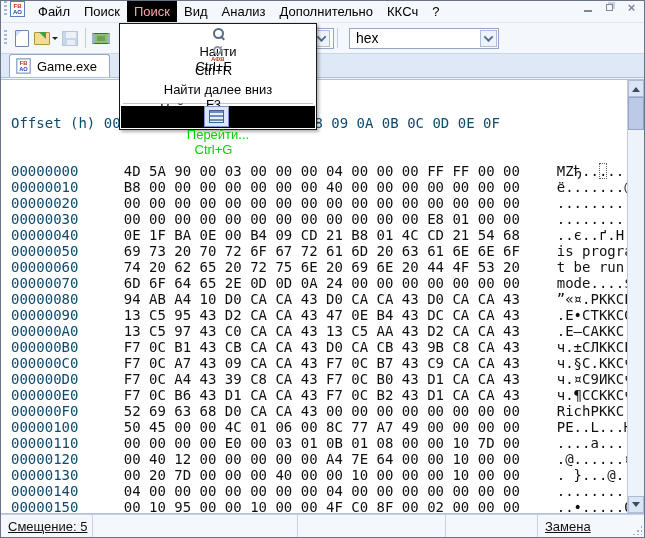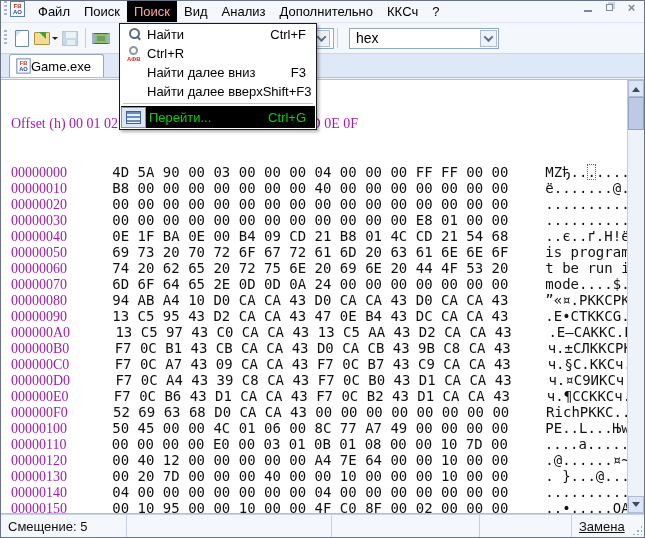--- a/index.html
+++ b/index.html
@@ -40,50 +40,50 @@
   .icon-chip { width:18px; height:11px; background:#6fa058; border:1px solid #3c6e34; box-shadow:inset 0 0 0 2px #8cbf74;
                border-left:3px solid #9db4c8; border-right:3px solid #9db4c8; }
   .combo { height:21px; border:1px solid #93a6c8; background:#fff; display:flex; align-items:center; }
   .combo .chev { width:17px; height:17px; margin:0 1px; border:1px solid #aebcd6; background:#eef3fa; display:flex; align-items:center; justify-content:center; }
   .combo .chev::after { content:""; width:5px; height:5px; border-right:2px solid #5a7090; border-bottom:2px solid #5a7090; transform:rotate(45deg) translate(-1px,-1px); }
   .combo-small { width:25px; justify-content:center; margin-left:196px; }
   .combo-hex { width:150px; margin-left:8px; justify-content:space-between; padding-left:6px; font-size:14px; }
 
   
   .tabbar { height:24px; background:#dfe8f6; border-bottom:1px solid #aebfd8; display:flex; align-items:flex-end; padding-left:8px; }
-  .tab { height:23px; background:#fff; border:1px solid #96a8c6; border-bottom:none; border-radius:3px 3px 0 0; display:flex; align-items:center; padding:0 12px 0 6px; font-size:13px; }
+  .tab { height:23px; background:#fff; border:1px solid #96a8c6; border-bottom:none; border-radius:3px 3px 0 0; display:flex; align-items:center; gap:6px; padding:0 12px 0 6px; font-size:13px; }
   .tab .mini-icon { transform:scale(.95); }
 
   
   .content { position:absolute; top:78px; left:0; right:0; bottom:23px; background:#fff; border:1px solid #b0c0d8; border-left:none; border-right:none; display:flex; overflow:hidden; }
   .hexpane { flex:1; overflow:hidden; font-family:"DejaVu Sans Mono", monospace; font-size:14px; line-height:16px; padding:3px 0 0 10px; white-space:pre; }
-  .hex-header span, .offset { color:#a21caf;font-family:Liberation Serif, serif; }
+  .hex-header span, .offset { color:#0c4a6e; }
   .bytes, .chars { color:#101010;padding-left:20px; }
   .hex-row { height:16px; }
   .cursor { outline:1px dotted #606060; outline-offset:-1px; }
 
   
   .vscroll { width:17px; flex:none; border-left:1px solid #c0cde0; background:#eef2f9; display:flex; flex-direction:column; }
   .sbtn { height:17px; flex:none; background:#dce5f4; border:1px solid #aebcd6; display:flex; align-items:center; justify-content:center; }
   .tri-up { width:0; height:0; border:4px solid transparent; border-bottom:5px solid #3a4a66; margin-top:-3px; }
   .tri-down { width:0; height:0; border:4px solid transparent; border-top:5px solid #3a4a66; margin-bottom:-3px; }
   .sthumb { height:33px; flex:none; background:#bdcae6; border:1px solid #93a6c8; }
   .strack { flex:1; }
 
   
   .statusbar { position:absolute; left:0; right:0; bottom:0; height:23px; background:#f4f7fc; border-top:1px solid #c6d2e4; display:flex; align-items:stretch; font-size:13px; }
   .sp { border-right:1px solid #c6d2e4; display:flex; align-items:center; padding-left:7px; color:#101010; }
-  .sp1 { width:126px; } .sp2 { width:205px; } .sp3 { width:148px; } .sp4 { width:92px; }
+  .sp1 { width:92px;text-decoration:underline; } .sp2 { width:205px; } .sp3 { width:148px; } .sp4 { width:92px; }
   .sp5 { flex:1; border-right:none; position:relative;text-decoration:underline; }
   .grip-corner { position:absolute; right:2px; bottom:2px; width:10px; height:10px;
     background:radial-gradient(circle at 2px 2px,#9fb0c8 1px,transparent 1.5px) 0 0/4px 4px; clip-path:polygon(100% 0,100% 100%,0 100%); }
 
   
   .menu-popup { position:absolute; left:118px; top:22px; width:198px; background:#fff; border:1px solid #1a1a1a; box-shadow:2px 2px 3px rgba(0,0,0,.3); padding:1px; z-index:50; font-size:13px; }
-  .mi { height:19px; display:flex; align-items:center; color:#000; }
+  .mi { height:19px; display:flex; align-items:center; color:#000;flex-direction:column; }
   .mi .icon-col { width:26px; height:19px; flex:none; display:flex; align-items:center; justify-content:center; }
   .mi .label { flex:1; white-space:nowrap; }
   .mi .shortcut { padding-right:9px; white-space:nowrap; }
   .mi.hl { background:#000; color:#00d400; height:22px; }
   .mi.hl .icon-col { background:#dce6f6; border:1px solid #7a96c8; height:21px; width:25px; margin-right:3px; }
   .msep { border-top:1px solid #c4c4c4; margin:2px 2px; }
   .icon-find { position:relative; width:13px; height:13px; }
   .icon-find::before { content:""; position:absolute; left:1px; top:0; width:7px; height:7px; border:2px solid #5a6a85; border-radius:50%; }
   .icon-find::after { content:""; position:absolute; left:8px; top:9px; width:5px; height:2px; background:#5a6a85; transform:rotate(45deg); }
   .icon-replace { position:relative; width:14px; height:15px; }

